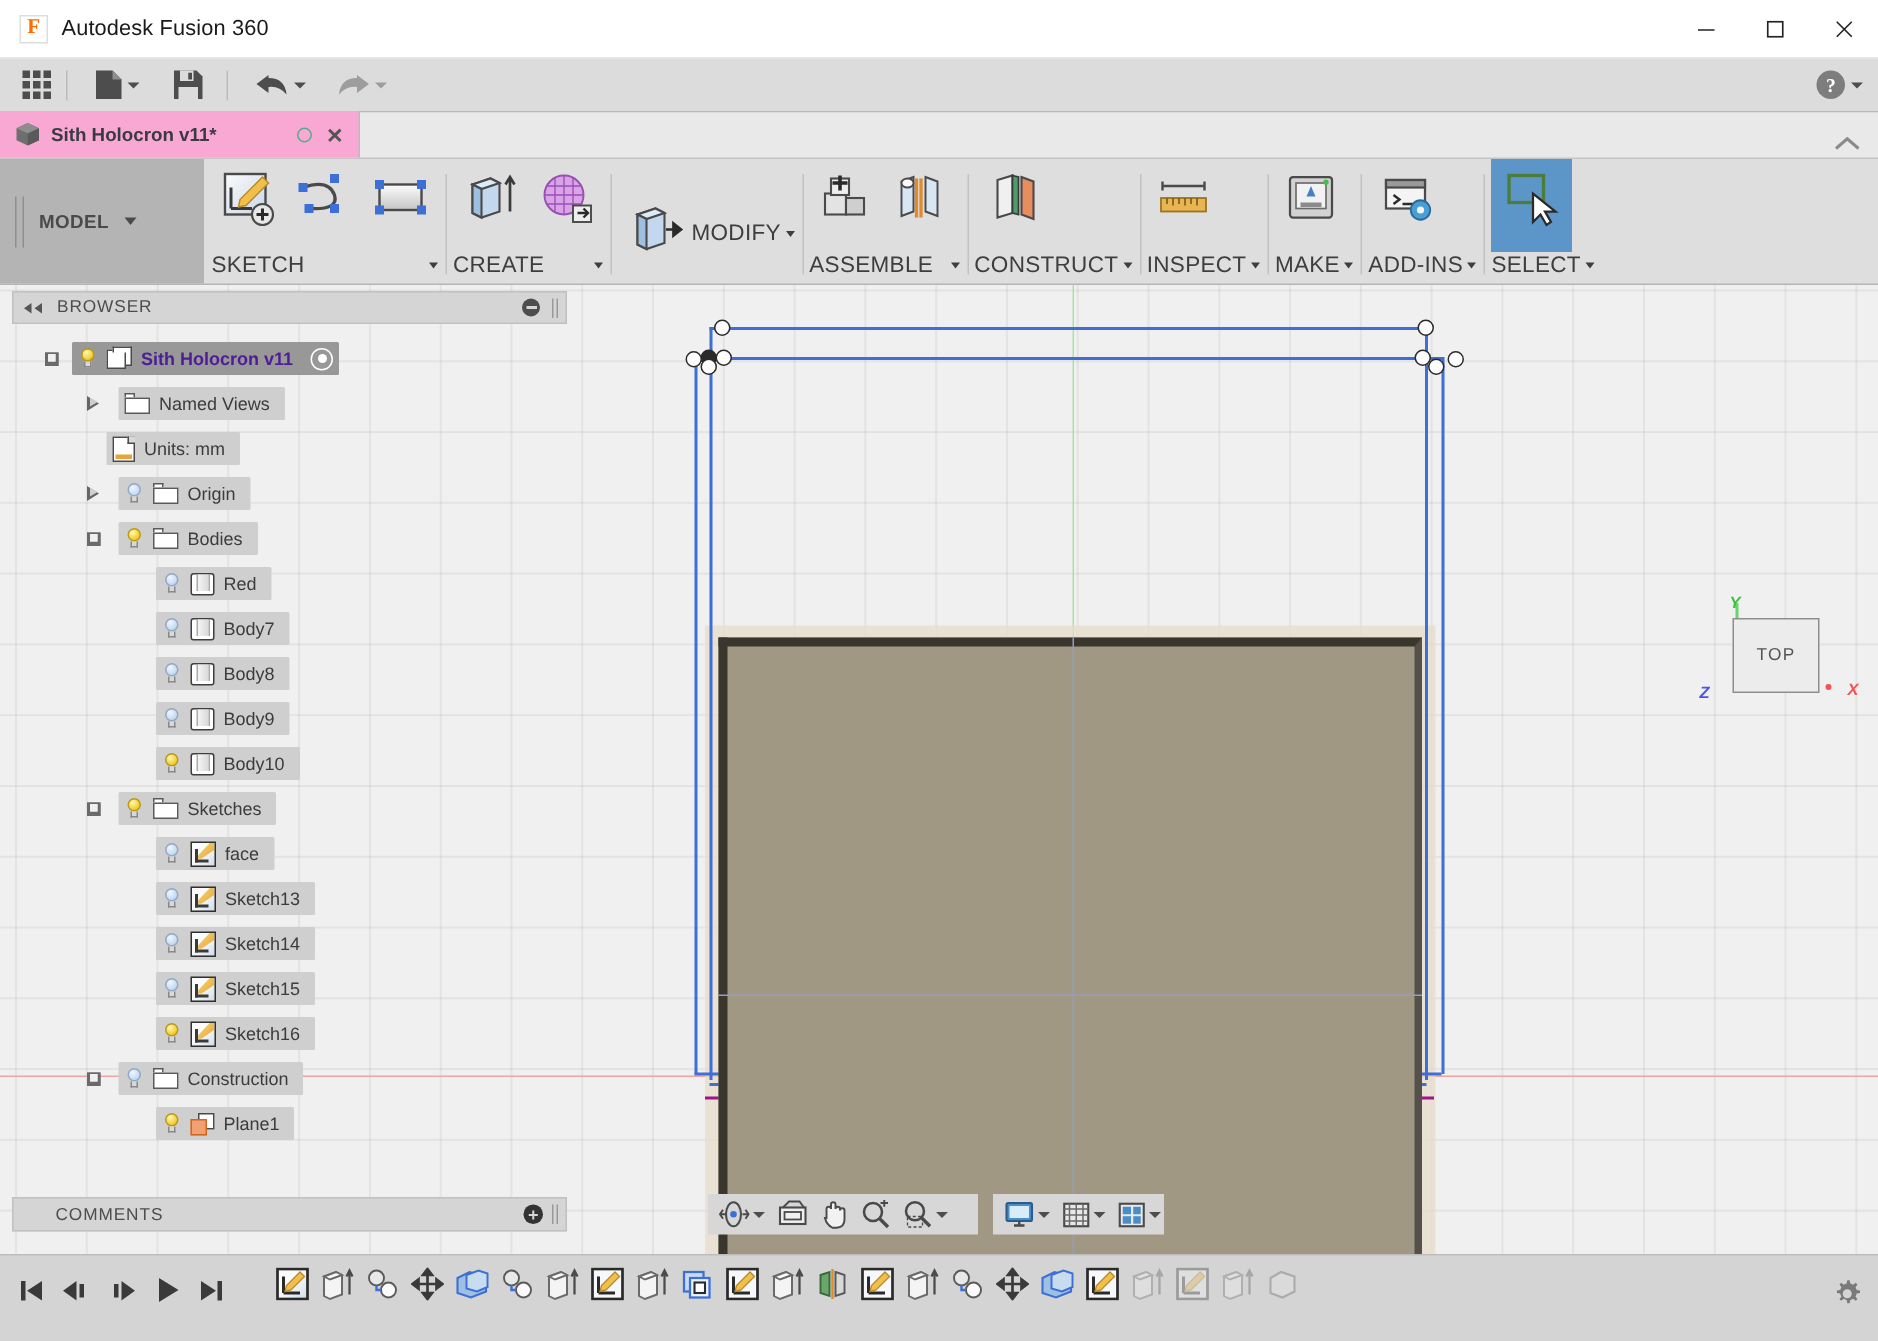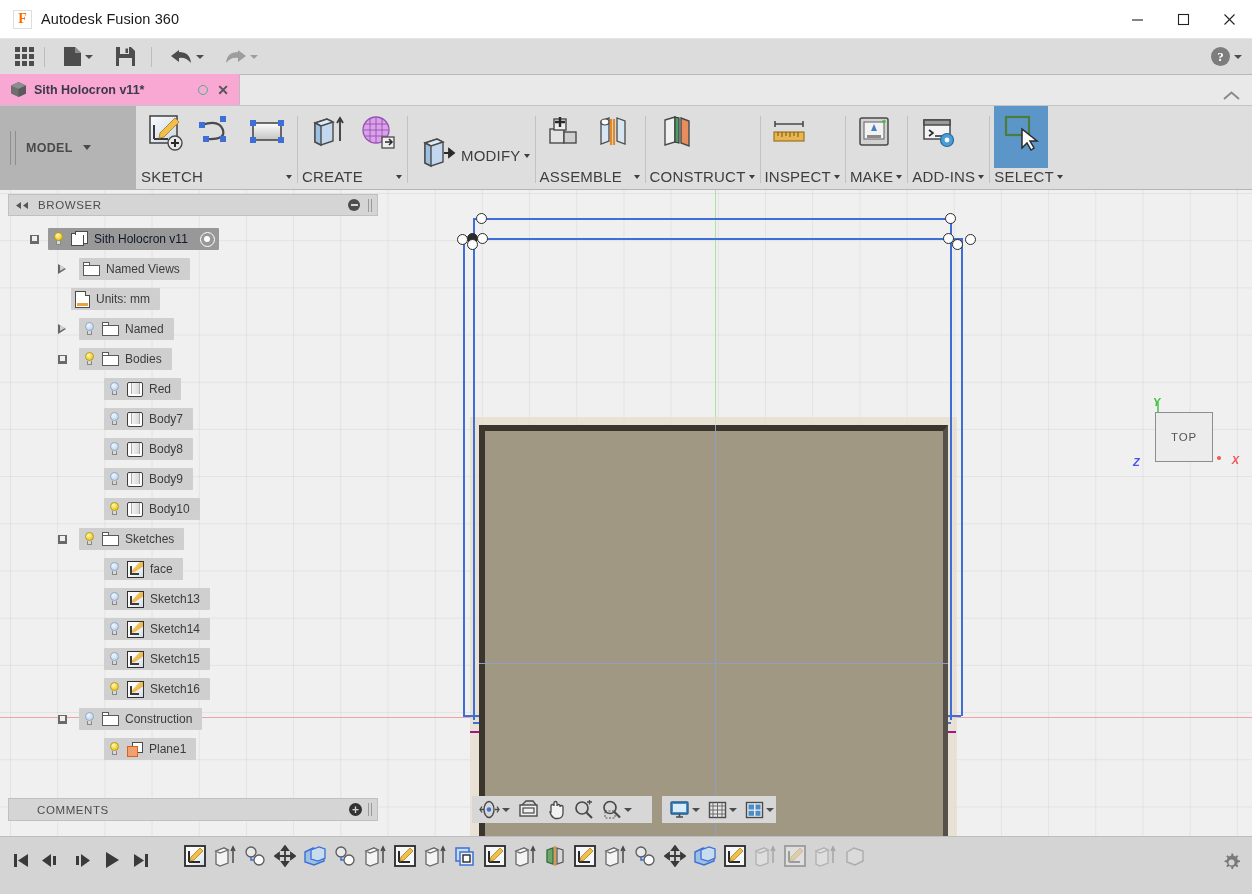--- a/index.html
+++ b/index.html
@@ -122,21 +122,21 @@
   .br-minus::after{content:'';width:7px;height:2px;background:#d5d5d5;}
   .br-grip { width:4px; height:13px; border-left:1px solid #999; border-right:1px solid #999; }
 
   .tree { position:absolute; left:8px; top:224px; width:370px; }
   .trow { height:30px; display:flex; align-items:center; position:relative; }
   .tlabelbox {
     height:22px; background:#cfcfcf; display:flex; align-items:center; gap:6px;
     padding:0 10px 0 4px; border-radius:1px;
   }
   .trow.root .tlabelbox { background:#989898; padding-right:4px; }
-  .trow.root .tname { color:#0f172a; font-weight:normal; }
+  .trow.root .tname { color:#4c1d95; font-weight:bold; }
   .tname { font-size:12px; color:#3c3c3c; white-space:nowrap; }
   .arrow-r { width:0;height:0;border-top:5.5px solid transparent;border-bottom:5.5px solid transparent;border-left:8px solid transparent; position:relative; }
   .arrow-r::after{content:'';position:absolute;left:-8px;top:-5.5px;width:0;height:0;
     border-top:5.5px solid transparent;border-bottom:5.5px solid transparent;border-left:8px solid #666;}
   .arrow-r::before{content:'';position:absolute;left:-6.2px;top:-3.8px;width:0;height:0;
     border-top:3.8px solid transparent;border-bottom:3.8px solid transparent;border-left:5.5px solid #cfcfcf; z-index:1;}
   .trow.root .arrow-d::before { border-right-color:#f0f0f0; }
   .arrow-d {
     width:0;height:0;border-left:9px solid #6a6a6a;border-bottom:9px solid #6a6a6a;
     border-top:0; position:relative;
@@ -684,21 +684,21 @@
       <span class="arrow-r" style="margin-right:13px;margin-left:8px"></span>
       <span class="tlabelbox">
         <span class="bulb off">
             <span class="b"></span>
             <span class="s"></span>
           </span>
         <span class="ic ic-folder">
             <span class="tabp"></span>
             <span class="body"></span>
           </span>
-        <span class="tname">Named</span>
+        <span class="tname">Origin</span>
       </span>
     </div>
 
     <div class="trow" style="padding-left:42px">
       <span class="arrow-d" style="margin-right:12px;margin-left:8px"></span>
       <span class="tlabelbox">
         <span class="bulb on">
             <span class="b"></span>
             <span class="s"></span>
           </span>

